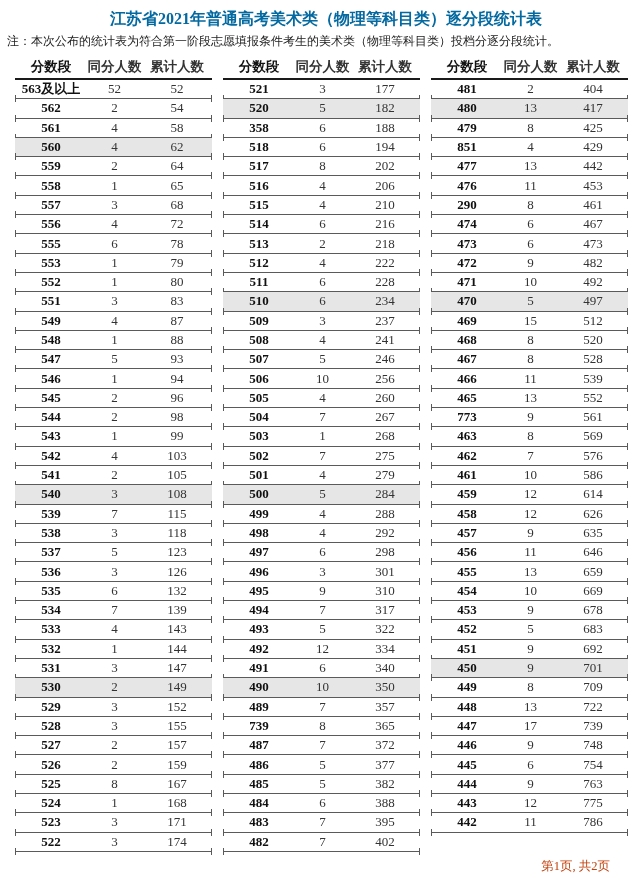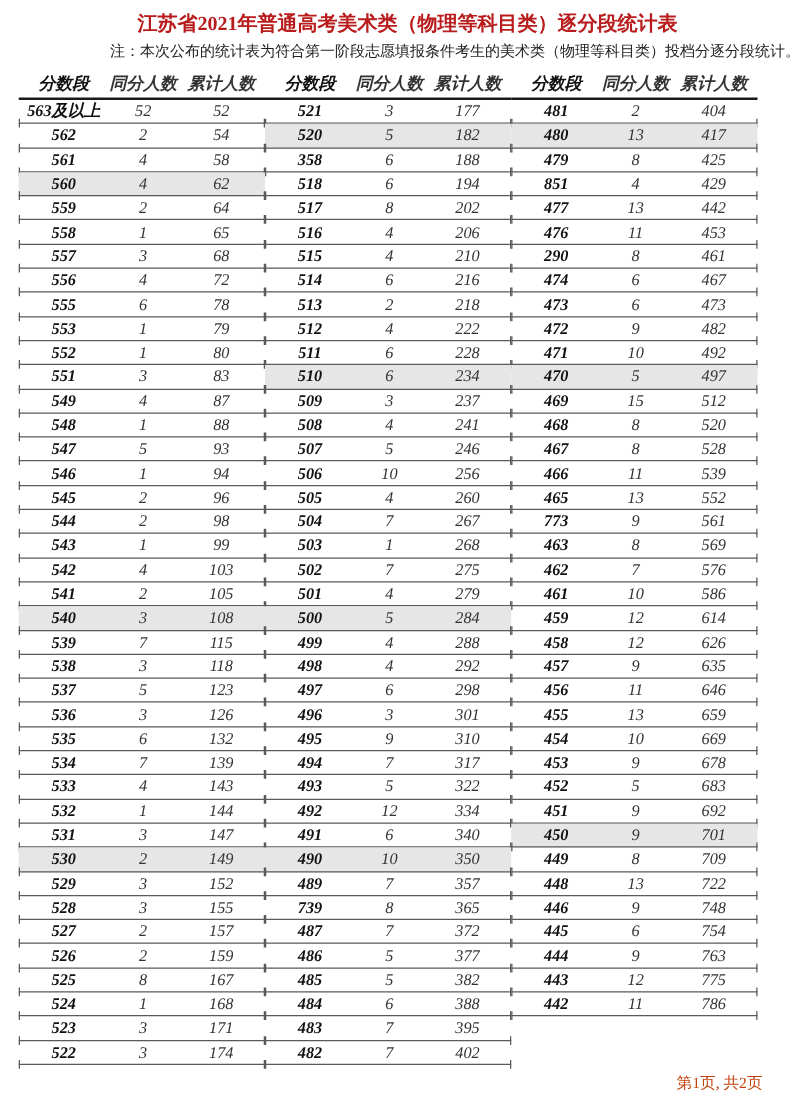--- a/index.html
+++ b/index.html
@@ -9,32 +9,31 @@
     font-family: "Liberation Serif", serif;
     color: #1a1a1a;
     position: relative;
     overflow: hidden;
   }
   .title {
     font-size: 16px;
     font-weight: bold;
     text-align: center;
     margin: 9px 0 3px 12px;
-    color: #b91c1c;
+    color: #0369a1;
   }
   .note {
     font-size: 12px;
     margin: 0 0 6px 7px;
     color: #222;
-    text-align: right;
   }
   .tables {
     display: flex;
+    gap: 11px;
     padding: 0 15px;
-    font-style: italic;
   }
   .score-table {
     width: 197px;
     flex: 0 0 197px;
   }
   .thead {
     display: flex;
     align-items: center;
     height: 24px;
     border-bottom: 2px solid #1a1a1a;
@@ -667,20 +666,25 @@
           <span class="cell c0">449</span>
           <span class="cell c1">8</span>
           <span class="cell c2">709</span>
         </div>
         <div class="row">
           <span class="cell c0">448</span>
           <span class="cell c1">13</span>
           <span class="cell c2">722</span>
         </div>
         <div class="row">
+          <span class="cell c0">447</span>
+          <span class="cell c1">17</span>
+          <span class="cell c2">739</span>
+        </div>
+        <div class="row">
           <span class="cell c0">446</span>
           <span class="cell c1">9</span>
           <span class="cell c2">748</span>
         </div>
         <div class="row">
           <span class="cell c0">445</span>
           <span class="cell c1">6</span>
           <span class="cell c2">754</span>
         </div>
         <div class="row">

